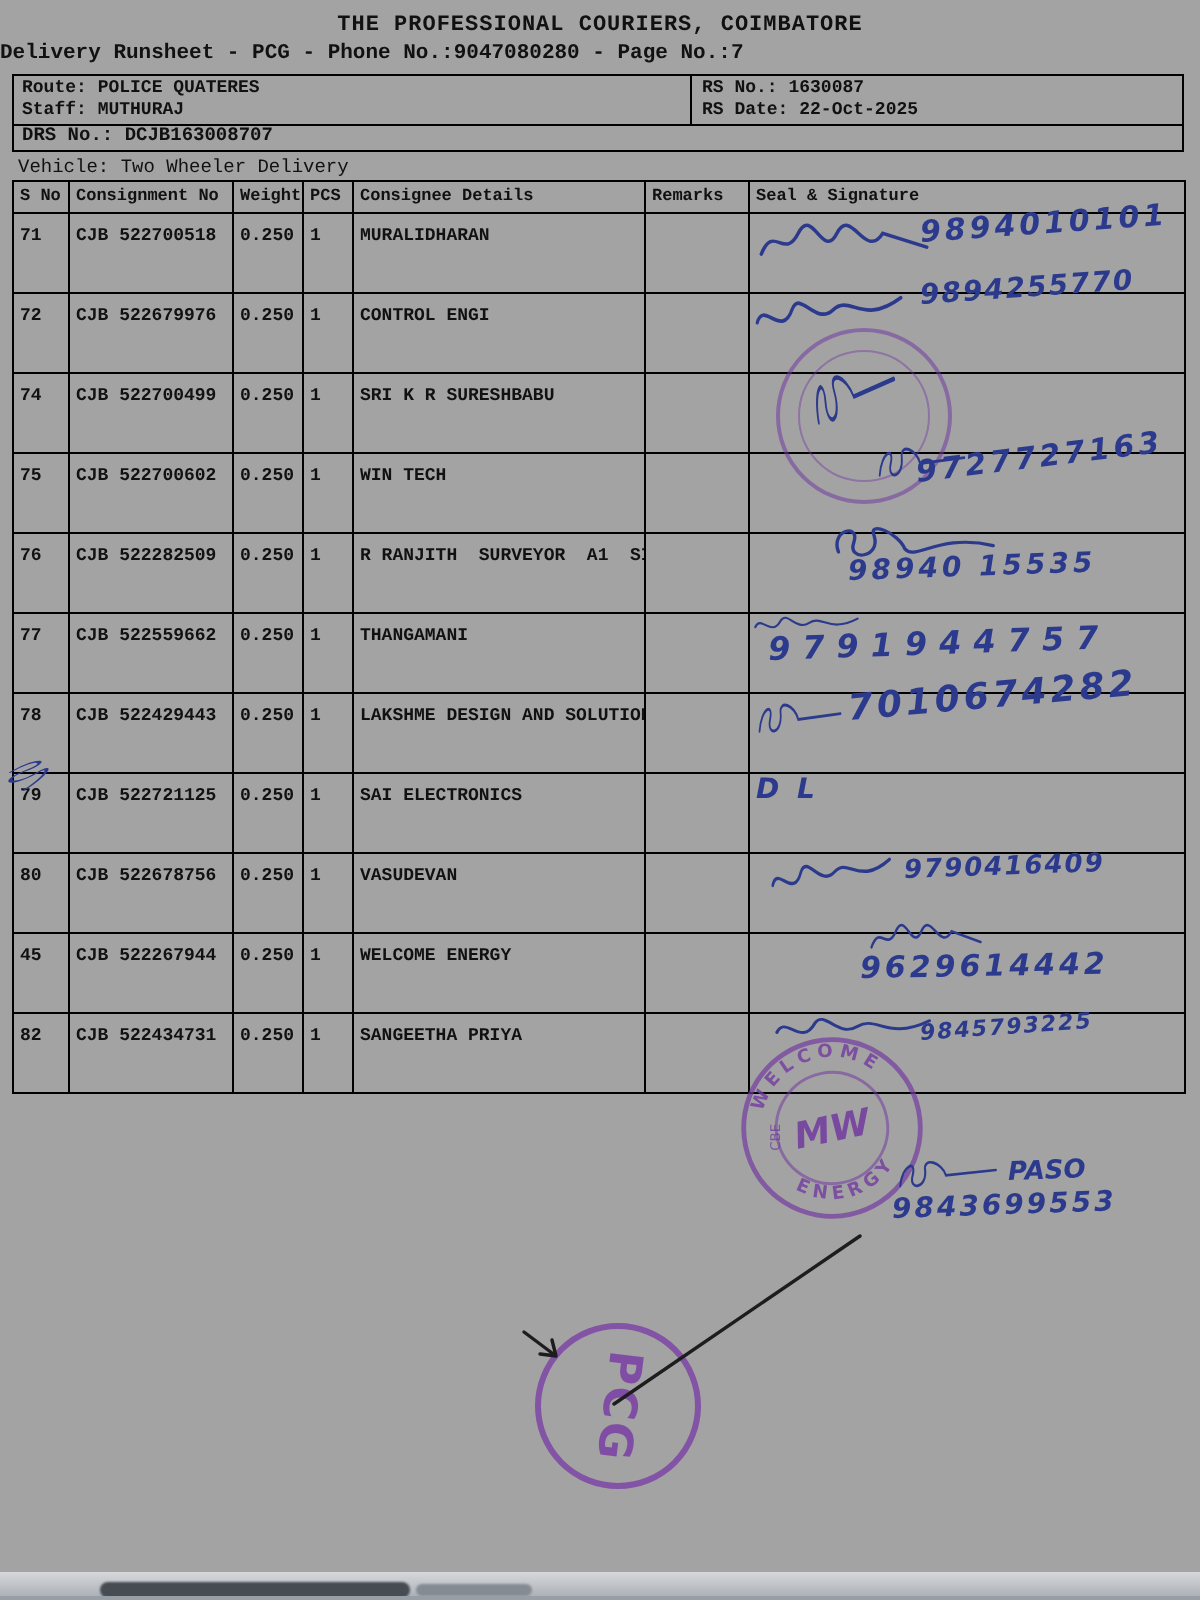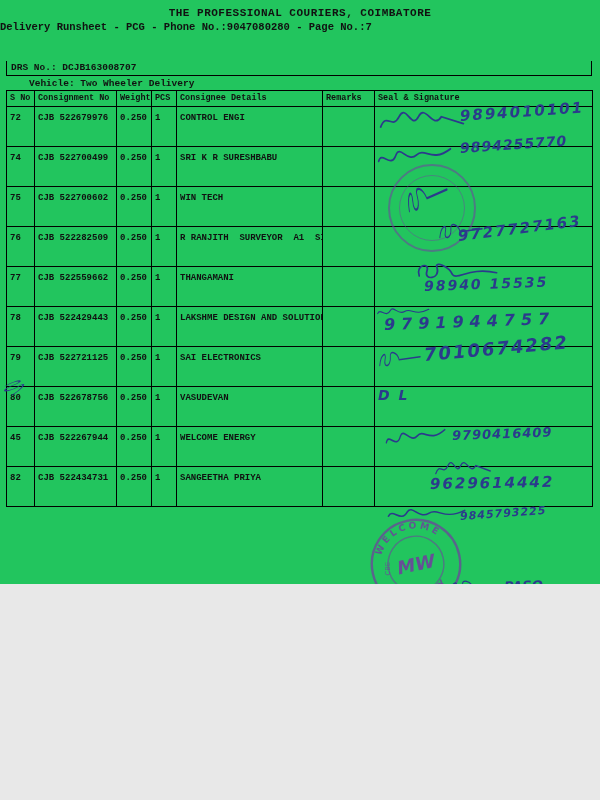--- a/index.html
+++ b/index.html
@@ -1,26 +1,26 @@
 <!DOCTYPE html>
 <html><head>
 <meta charset="utf-8">
 <style>
   html,body{margin:0;padding:0;background:#e8e8e8;}
-  .page{position:relative;width:600px;height:584px;background:#22c55e;overflow:hidden;
+  .page{position:relative;width:600px;height:800px;background:#a3a3a3;overflow:hidden;
         font-family:"Liberation Mono","DejaVu Sans Mono",monospace;color:#111;}
   .abs{position:absolute;}
   .printed{font-weight:bold;white-space:pre;}
   .title{top:7px;left:0;right:0;text-align:center;font-size:11px;letter-spacing:.5px;}
   .subtitle{top:21px;left:0;right:0;font-size:10.5px;}
   .info-box{left:6px;top:37px;width:584px;height:24px;border:1px solid #000;font-size:9px;}
   .info-box .divider{position:absolute;left:338px;top:0;bottom:0;border-left:1px solid #000;}
   .il{position:absolute;white-space:pre;font-weight:bold;}
   .drs-box{left:6px;top:61px;width:584px;height:14px;border:1px solid #000;border-top:none;font-size:9.5px;}
-  .vehicle-line{left:9px;top:78px;font-size:9.5px;font-weight:bold;margin-left:20px;}
+  .vehicle-line{left:9px;top:78px;font-size:9.5px;font-weight:normal;}
   table.runsheet{position:absolute;left:6px;top:90px;width:586px;border-collapse:collapse;table-layout:fixed;}
   table.runsheet th,table.runsheet td{border:1px solid #000;box-sizing:border-box;overflow:hidden;
         font-weight:bold;text-align:left;vertical-align:top;white-space:pre;}
   table.runsheet th{height:16px;font-size:8.5px;padding:2px 3px;}
   table.runsheet td{height:40px;font-size:9px;padding:6px 3px 0 3px;}
   td.c-consignee{font-size:8.5px;}
   
   .sig-layer{left:0;top:0;width:600px;height:800px;pointer-events:none;}
   .hw{position:absolute;font-family:"DejaVu Sans",sans-serif;font-style:italic;font-weight:bold;
       color:#2b3a8c;white-space:nowrap;transform-origin:left center;}
@@ -35,20 +35,27 @@
   .strip-line{left:0;top:798px;width:600px;height:2px;background:#989ea6;}
 </style>
 </head>
 <body>
 
 <div class="page">
 
   <div class="abs printed title">THE PROFESSIONAL COURIERS, COIMBATORE</div>
   <div class="abs printed subtitle">Delivery Runsheet - PCG - Phone No.:9047080280 - Page No.:7</div>
 
+  <div class="abs info-box">
+    <span class="il" style="left:4px;top:1px"><span>Route:</span> <span>POLICE QUATERES</span></span>
+    <span class="il" style="left:4px;top:12px"><span>Staff:</span> <span>MUTHURAJ</span></span>
+    <span class="divider"></span>
+    <span class="il" style="left:344px;top:1px"><span>RS No.:</span> <span>1630087</span></span>
+    <span class="il" style="left:344px;top:12px"><span>RS Date:</span> <span>22-Oct-2025</span></span>
+  </div>
 
   <div class="abs drs-box">
     <span class="il" style="left:4px;top:1px"><span>DRS No.:</span> <span>DCJB163008707</span></span>
   </div>
 
   <div class="abs vehicle-line"><span>Vehicle:</span> <span>Two Wheeler Delivery</span></div>
 
   <table class="runsheet">
     <colgroup>
       <col style="width:28px">
@@ -65,20 +72,29 @@
         <th>Consignment No</th>
         <th>Weight</th>
         <th>PCS</th>
         <th>Consignee Details</th>
         <th>Remarks</th>
         <th>Seal &amp; Signature</th>
       </tr>
     </thead>
     <tbody>
 
+    <tr>
+      <td>71</td>
+      <td>CJB 522700518</td>
+      <td>0.250</td>
+      <td>1</td>
+      <td class="c-consignee">MURALIDHARAN</td>
+      <td></td>
+      <td></td>
+    </tr>
 
     <tr>
       <td>72</td>
       <td>CJB 522679976</td>
       <td>0.250</td>
       <td>1</td>
       <td class="c-consignee">CONTROL ENGI</td>
       <td></td>
       <td></td>
     </tr>

